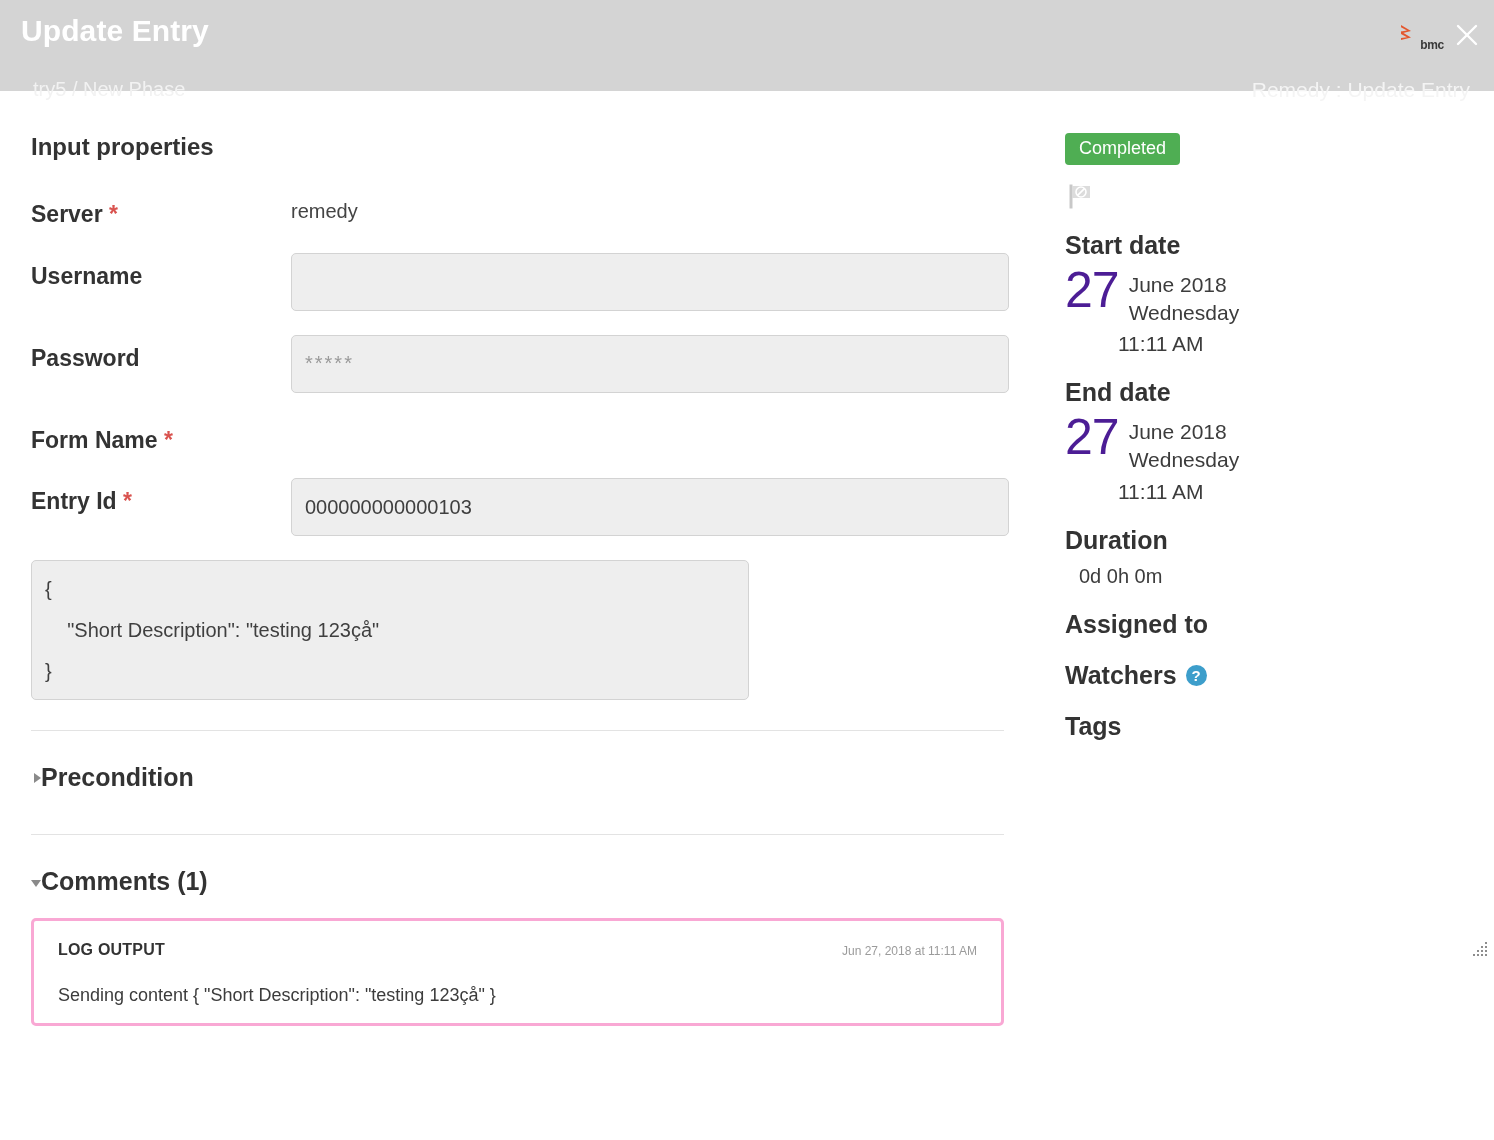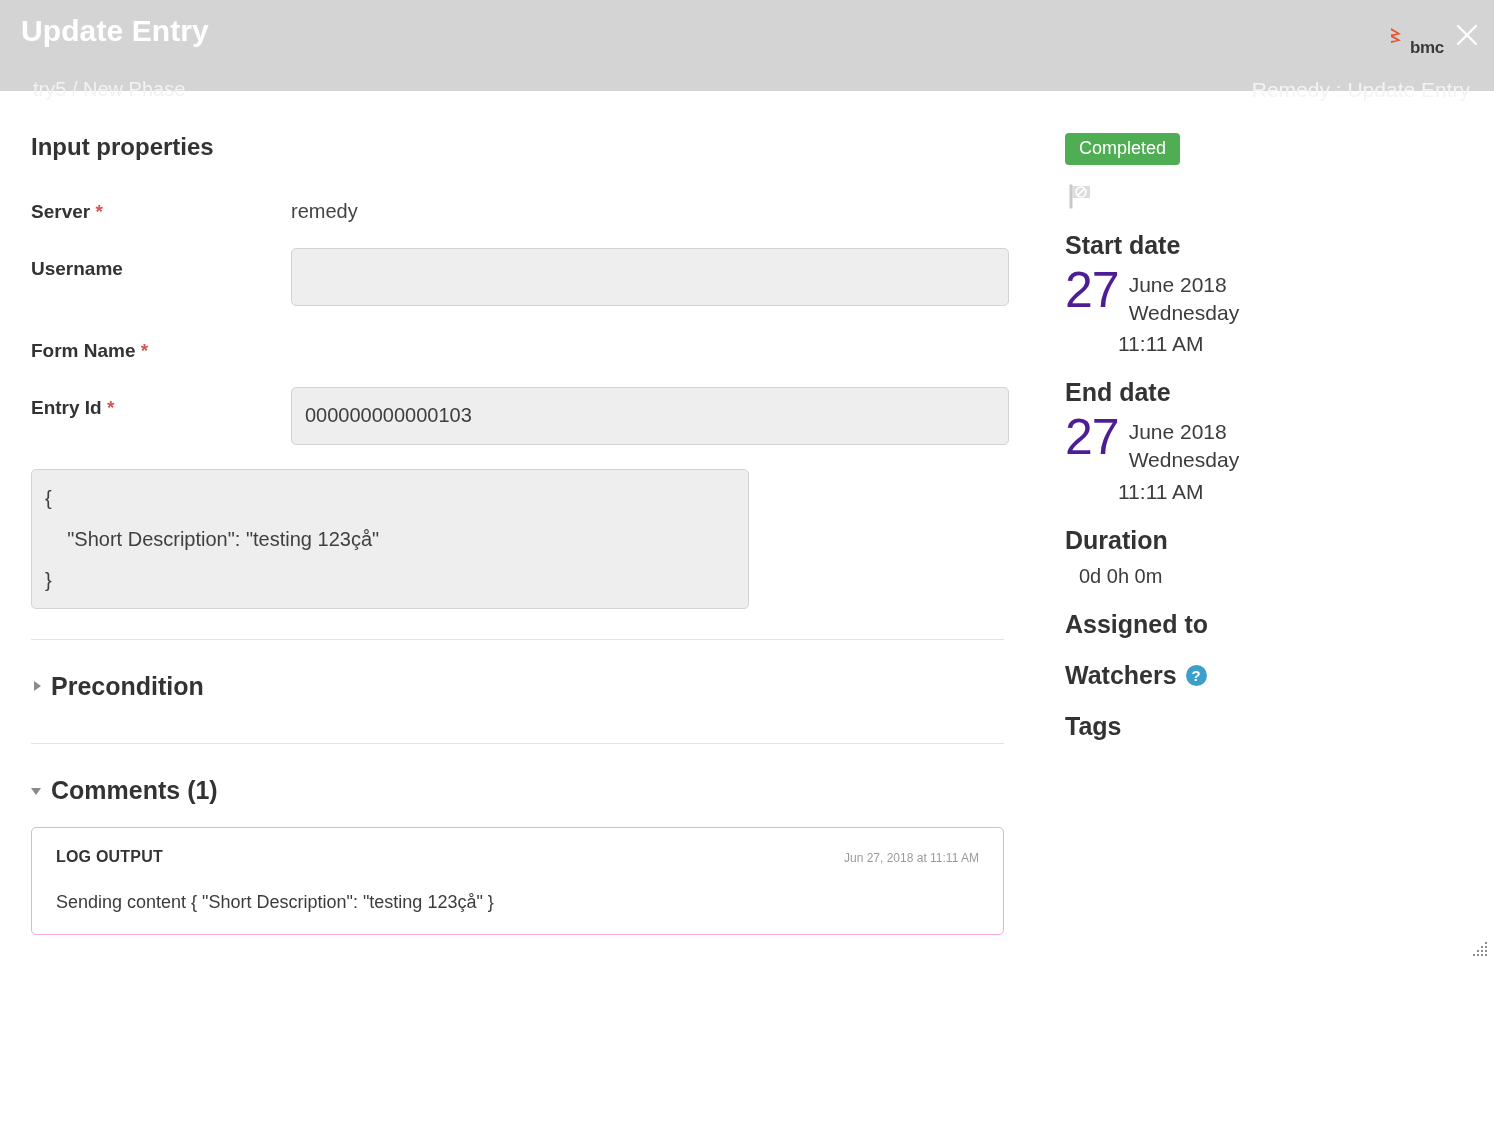--- a/index.html
+++ b/index.html
@@ -47,21 +47,21 @@
   .bmc-logo {
     position: absolute;
     right: 50px;
     top: 14px;
     display: flex;
     align-items: center;
     gap: 3px;
   }
   .bmc-mark { display: block; }
   .bmc-word {
-    font-size: 17px;
+    font-size: 12px;
     font-weight: bold;
     color: #3a3a3a;
     letter-spacing: -0.3px;
     line-height: 1;
     margin-top: 25px;
   }
   .close-btn {
     position: absolute;
     right: 12px;
     top: 20px;
@@ -97,21 +97,21 @@
   }
   .form-row {
     display: flex;
     align-items: flex-start;
     margin-bottom: 24px;
     padding-left: 31px;
   }
   .form-label {
     width: 260px;
     flex: 0 0 260px;
-    font-size: 19px;
+    font-size: 23px;
     font-weight: bold;
     color: #333333;
     padding-top: 10px;
     line-height: 1.2;
   }
   .req { color: #d9534f; font-weight: bold; }
   .static-value {
     font-size: 20px;
     color: #444444;
     padding-top: 9px;
@@ -142,21 +142,20 @@
   .divider {
     height: 1px;
     background: #e3e3e3;
     margin: 30px 31px 0 31px;
   }
 
   
   .collapse-head {
     display: flex;
     align-items: center;
-    gap: 10px;
     margin: 32px 0 0 31px;
     cursor: pointer;
   }
   .collapse-head .caret-right {
     width: 0; height: 0;
     border-left: 7px solid #8a8a8a;
     border-top: 5px solid transparent;
     border-bottom: 5px solid transparent;
     margin-left: 3px;
   }
@@ -169,21 +168,21 @@
   }
   .collapse-title {
     font-size: 25px;
     font-weight: bold;
     color: #333333;
   }
 
   
   .comment-card {
     margin: 22px 31px 0 31px;
-    border: 1px solid #f9a8d4;
+    border: 3px solid #f9a8d4;
     border-radius: 5px;
     background: #ffffff;
     padding: 20px 24px 22px 24px;
     height: 108px;
   }
   .comment-head {
     display: flex;
     justify-content: space-between;
     align-items: baseline;
   }
@@ -314,20 +313,26 @@
       <div class="static-value">remedy</div>
     </div>
 
     <div class="form-row">
       <div class="form-label">
         <span>Username</span>
       </div>
       <input class="field tall" type="text" value="" style="">
     </div>
 
+    <div class="form-row">
+      <div class="form-label">
+        <span>Password</span>
+      </div>
+      <input class="field tall" type="text" placeholder="*****" style="">
+    </div>
 
     <div class="form-row">
       <div class="form-label">
         <span>Form Name</span>
         <span class="req">*</span>
       </div>
     </div>
 
     <div class="form-row">
       <div class="form-label">

